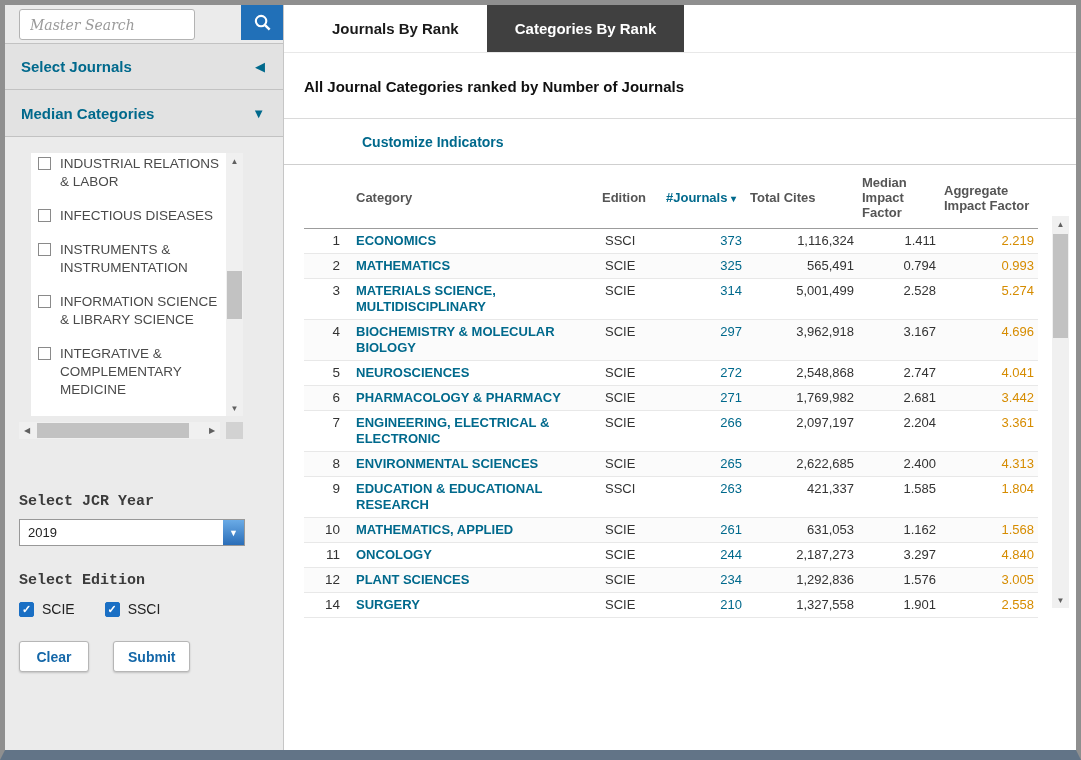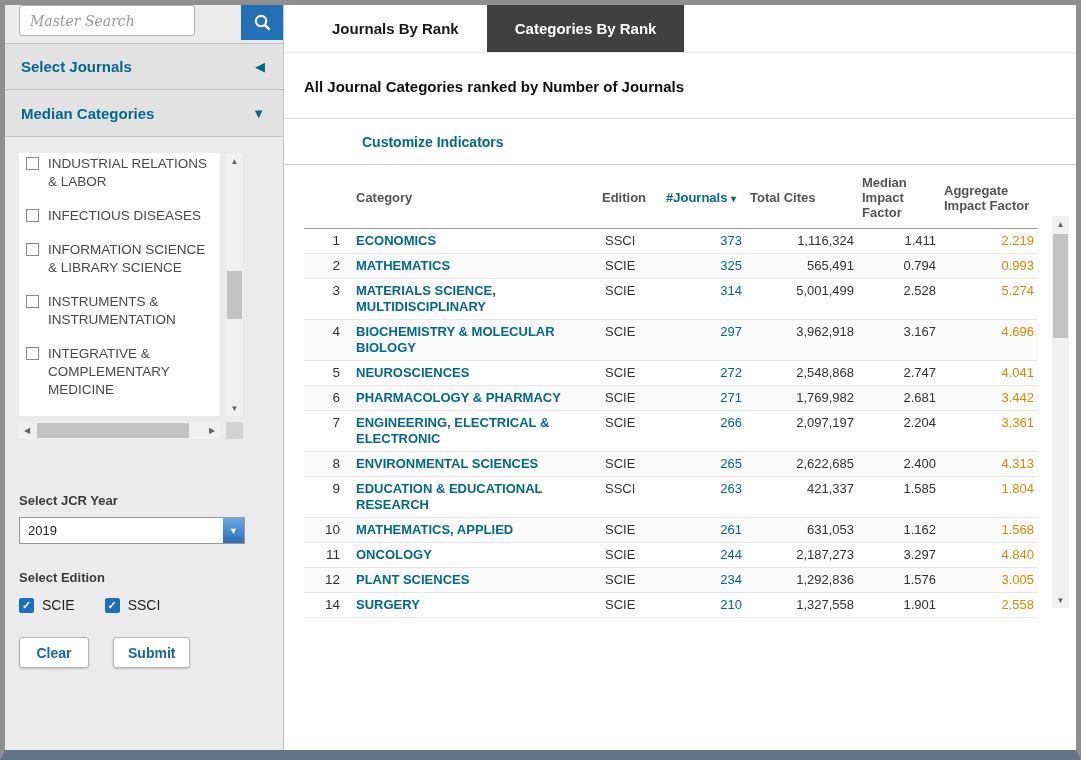--- a/index.html
+++ b/index.html
@@ -15,21 +15,21 @@
   }
 
   
   .sidebar {
     width: 279px; flex: none;
     background: #ebebeb;
     border-right: 1px solid #c6c6c6;
     position: relative;
   }
   .profile-heading { font-size: 15px; font-weight: bold; color: #3b3b3b; margin: 16px 14px 12px 14px; }
-  .search-row { display: flex; align-items: flex-start; padding-left: 14px; gap: 32px; }
+  .search-row { display: flex; align-items: flex-end; padding-left: 14px; gap: 32px; }
   .search-input {
     width: 176px; height: 31px;
     border: 1px solid #b3b3b3; border-radius: 3px;
     background: #fff; padding: 0 10px;
     font-family: "DejaVu Serif", serif; font-style: italic; font-size: 14px; color: #555;
   }
   .search-input::placeholder { color: #9a9a9a; font-style: italic; font-family: "DejaVu Serif", serif; }
   .search-btn {
     margin-left: auto;
     width: 42px; height: 35px;
@@ -41,21 +41,21 @@
     height: 47px; background: #e2e2e2;
     border-top: 1px solid #c2c2c2; border-bottom: 1px solid #c2c2c2;
     display: flex; align-items: center; justify-content: space-between;
     padding: 0 18px 0 16px; cursor: pointer;
   }
   .section-bar + .section-bar { border-top: none; }
   .section-label { color: #00698c; font-weight: bold; font-size: 15px; }
   .tri { color: #00698c; font-size: 13px; }
 
   .listbox-area { position: relative; margin: 16px 0 0 14px; width: 226px; height: 292px; }
-  .listbox { position: absolute; left: 0; top: 0; width: 201px; height: 263px; background: #fff; overflow: hidden; }
+  .listbox { position: absolute; left: 12px; top: 0; width: 201px; height: 263px; background: #fff; overflow: hidden; }
   .list-inner { padding: 0 4px 0 7px; margin-top: -10px; }
   .cat-item { display: flex; align-items: flex-start; gap: 9px; margin: 12px 0 16px 0; }
   .cb {
     width: 13px; height: 13px; flex: none;
     background: #fff; border: 1px solid #8a8a8a; margin-top: 2px;
     display: flex; align-items: center; justify-content: center;
   }
   .cat-label { font-size: 13.5px; line-height: 18px; color: #4a4a4a; }
 
   .sb-v { position: absolute; width: 17px; background: #f0f0f0; }
@@ -64,21 +64,21 @@
     position: absolute; width: 17px; height: 16px;
     display: flex; align-items: center; justify-content: center;
     font-size: 8px; color: #606060; background: #f0f0f0; cursor: pointer;
   }
   .sb-thumb { position: absolute; background: #c2c2c2; cursor: pointer; }
 
   .cat-vscroll { left: 207px; top: 0; height: 263px; }
   .cat-hscroll { left: 0; top: 269px; width: 201px; }
   .scroll-corner { position: absolute; left: 207px; top: 269px; width: 17px; height: 17px; background: #d2d2d2; }
 
-  .side-heading { font-size: 13px; font-weight: bold; color: #3b3b3b; margin: 48px 14px 0 14px; }
+  .side-heading { font-size: 15px; font-weight: bold; color: #3b3b3b; margin: 48px 14px 0 14px; font-family: Liberation Mono, monospace; }
   .combo {
     margin: 9px 14px 0 14px; width: 226px; height: 27px;
     background: #fff; border: 1px solid #989898;
     display: flex; align-items: center; cursor: pointer;
   }
   .combo-value { flex: 1; padding-left: 8px; font-size: 13px; color: #222; }
   .combo-btn {
     width: 21px; height: 25px;
     background: linear-gradient(#6aabe6, #2a6db8);
     color: #fff; font-size: 9px;
@@ -188,25 +188,25 @@
             <div class="cat-item">
     <span class="cb"></span>
     <span class="cat-label">INDUSTRIAL RELATIONS &amp; LABOR</span>
   </div>
             <div class="cat-item">
     <span class="cb"></span>
     <span class="cat-label">INFECTIOUS DISEASES</span>
   </div>
             <div class="cat-item">
     <span class="cb"></span>
-    <span class="cat-label">INFORMATION SCIENCE &amp; LIBRARY SCIENCE</span>
+    <span class="cat-label">INSTRUMENTS &amp; INSTRUMENTATION</span>
   </div>
             <div class="cat-item">
     <span class="cb"></span>
-    <span class="cat-label">INSTRUMENTS &amp; INSTRUMENTATION</span>
+    <span class="cat-label">INFORMATION SCIENCE &amp; LIBRARY SCIENCE</span>
   </div>
             <div class="cat-item">
     <span class="cb"></span>
     <span class="cat-label">INTEGRATIVE &amp; COMPLEMENTARY MEDICINE</span>
   </div>
           </div>
       </div>
       <div class="sb-v cat-vscroll">
         <div class="sb-arrow" style="top:0;">▲</div>
         <div class="sb-thumb" style="left:1px; width:15px; top:118px; height:48px;"></div>

